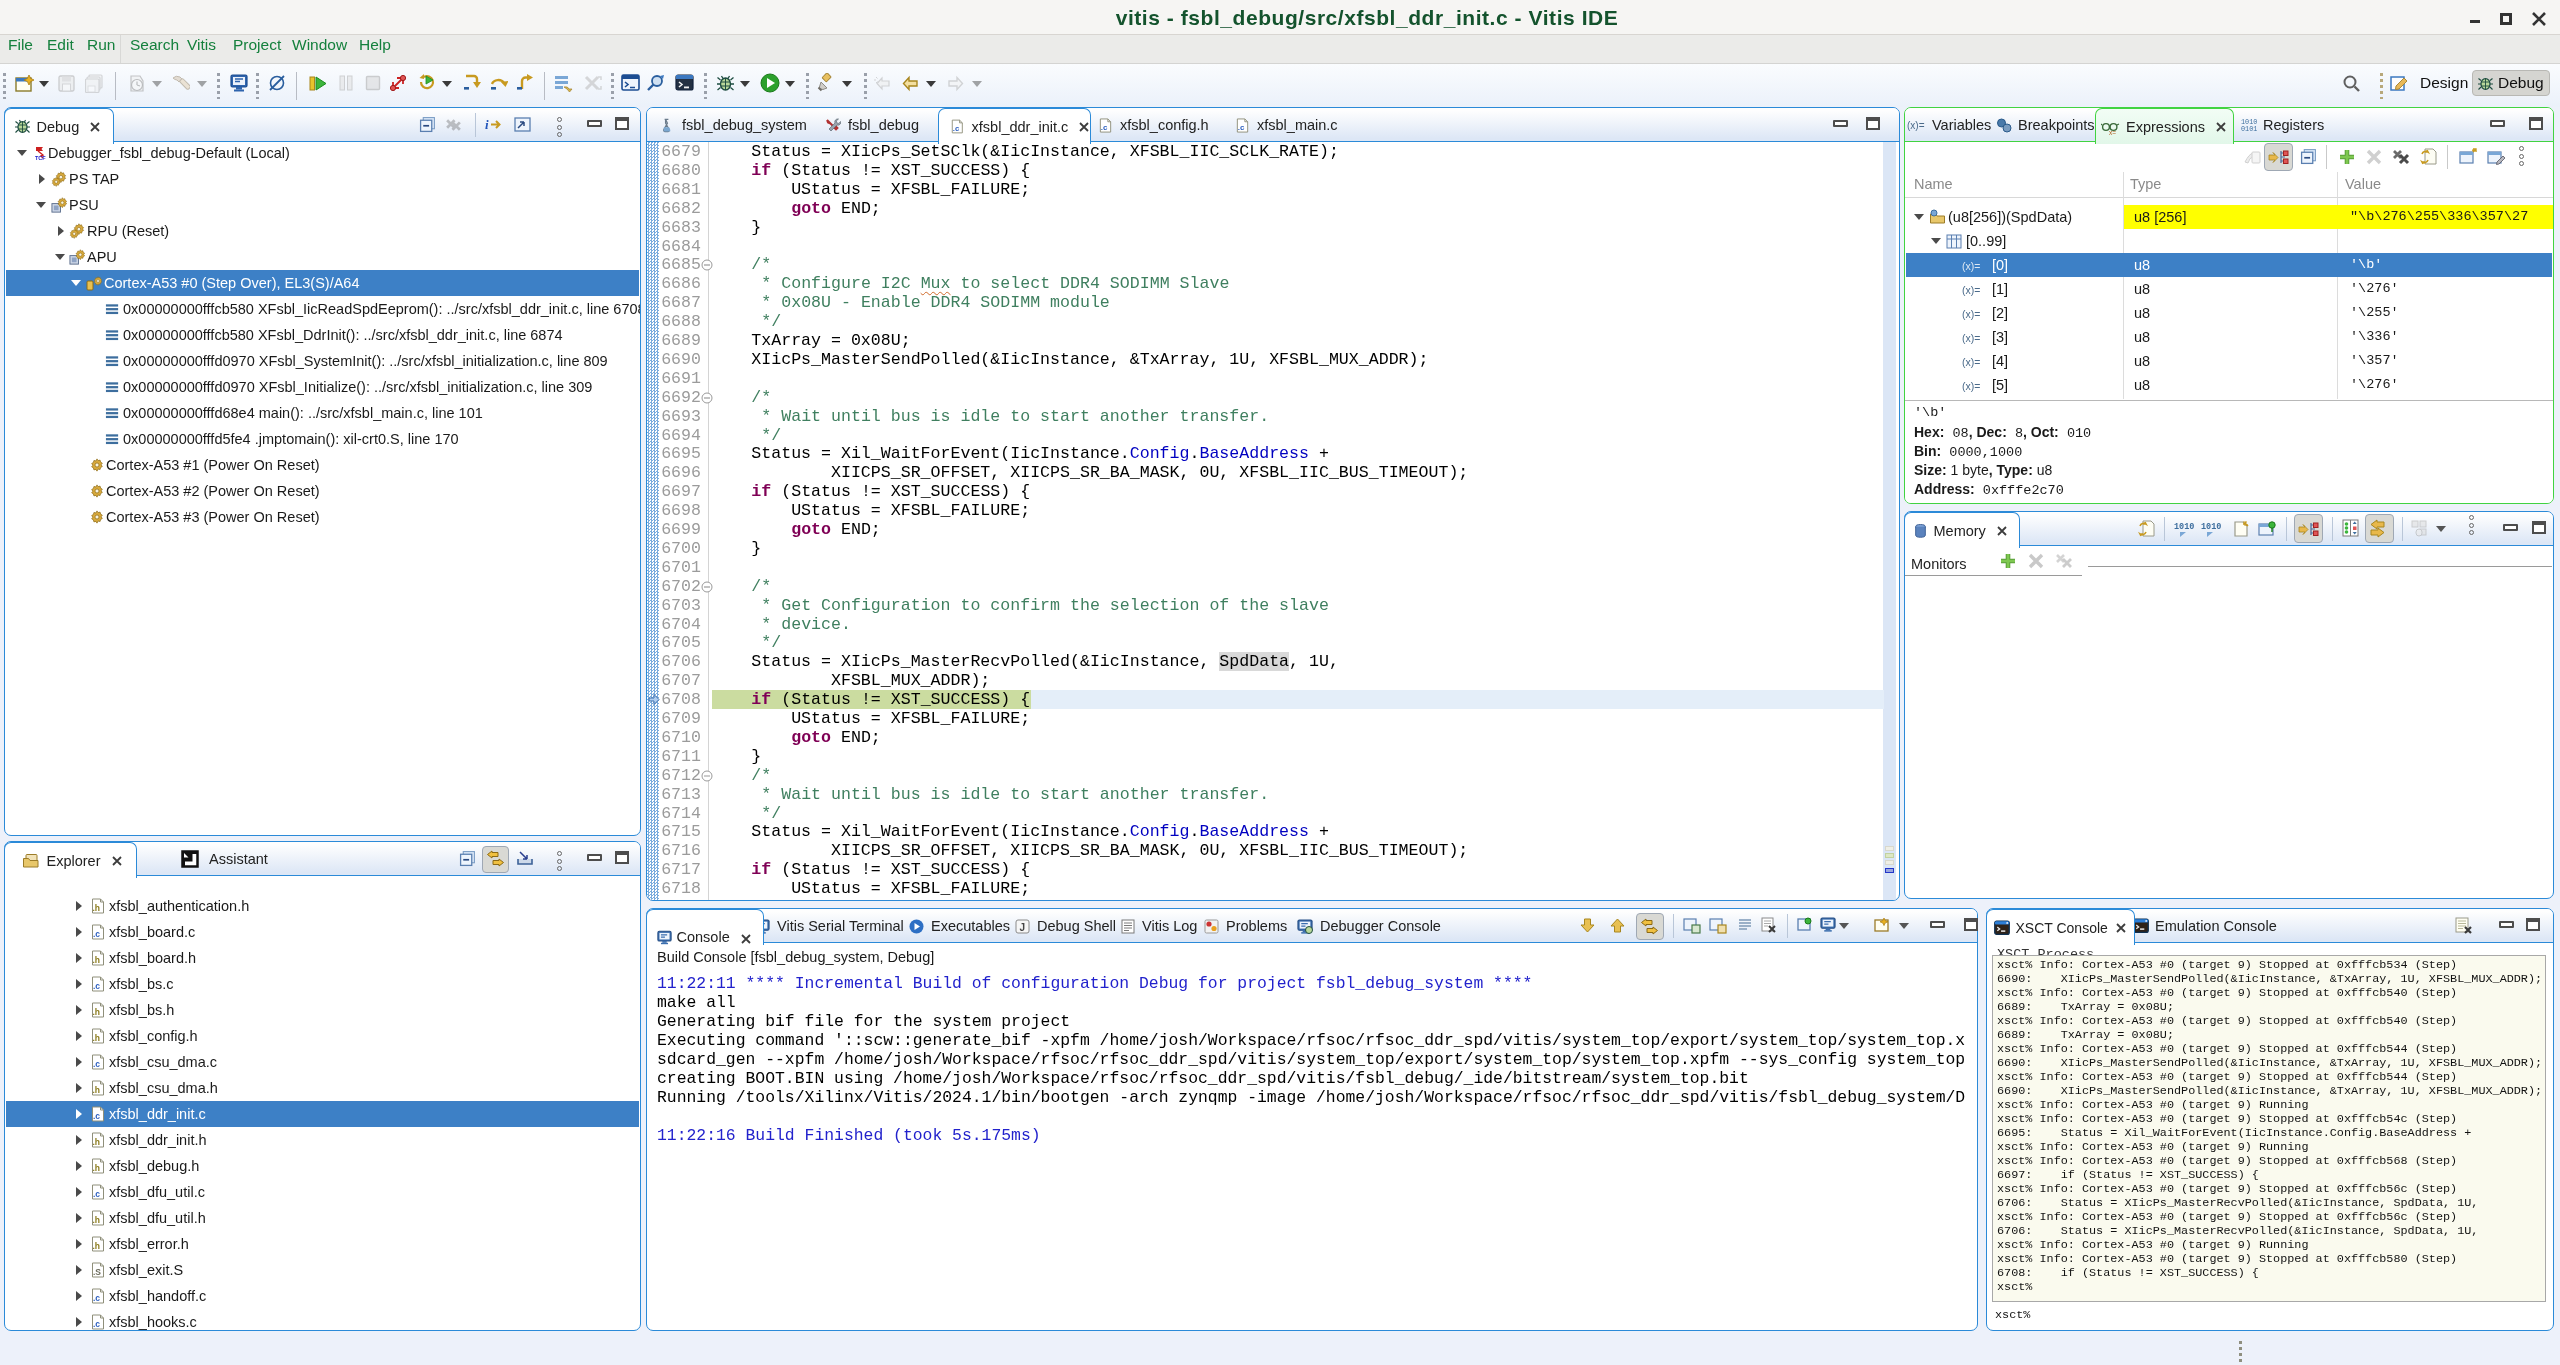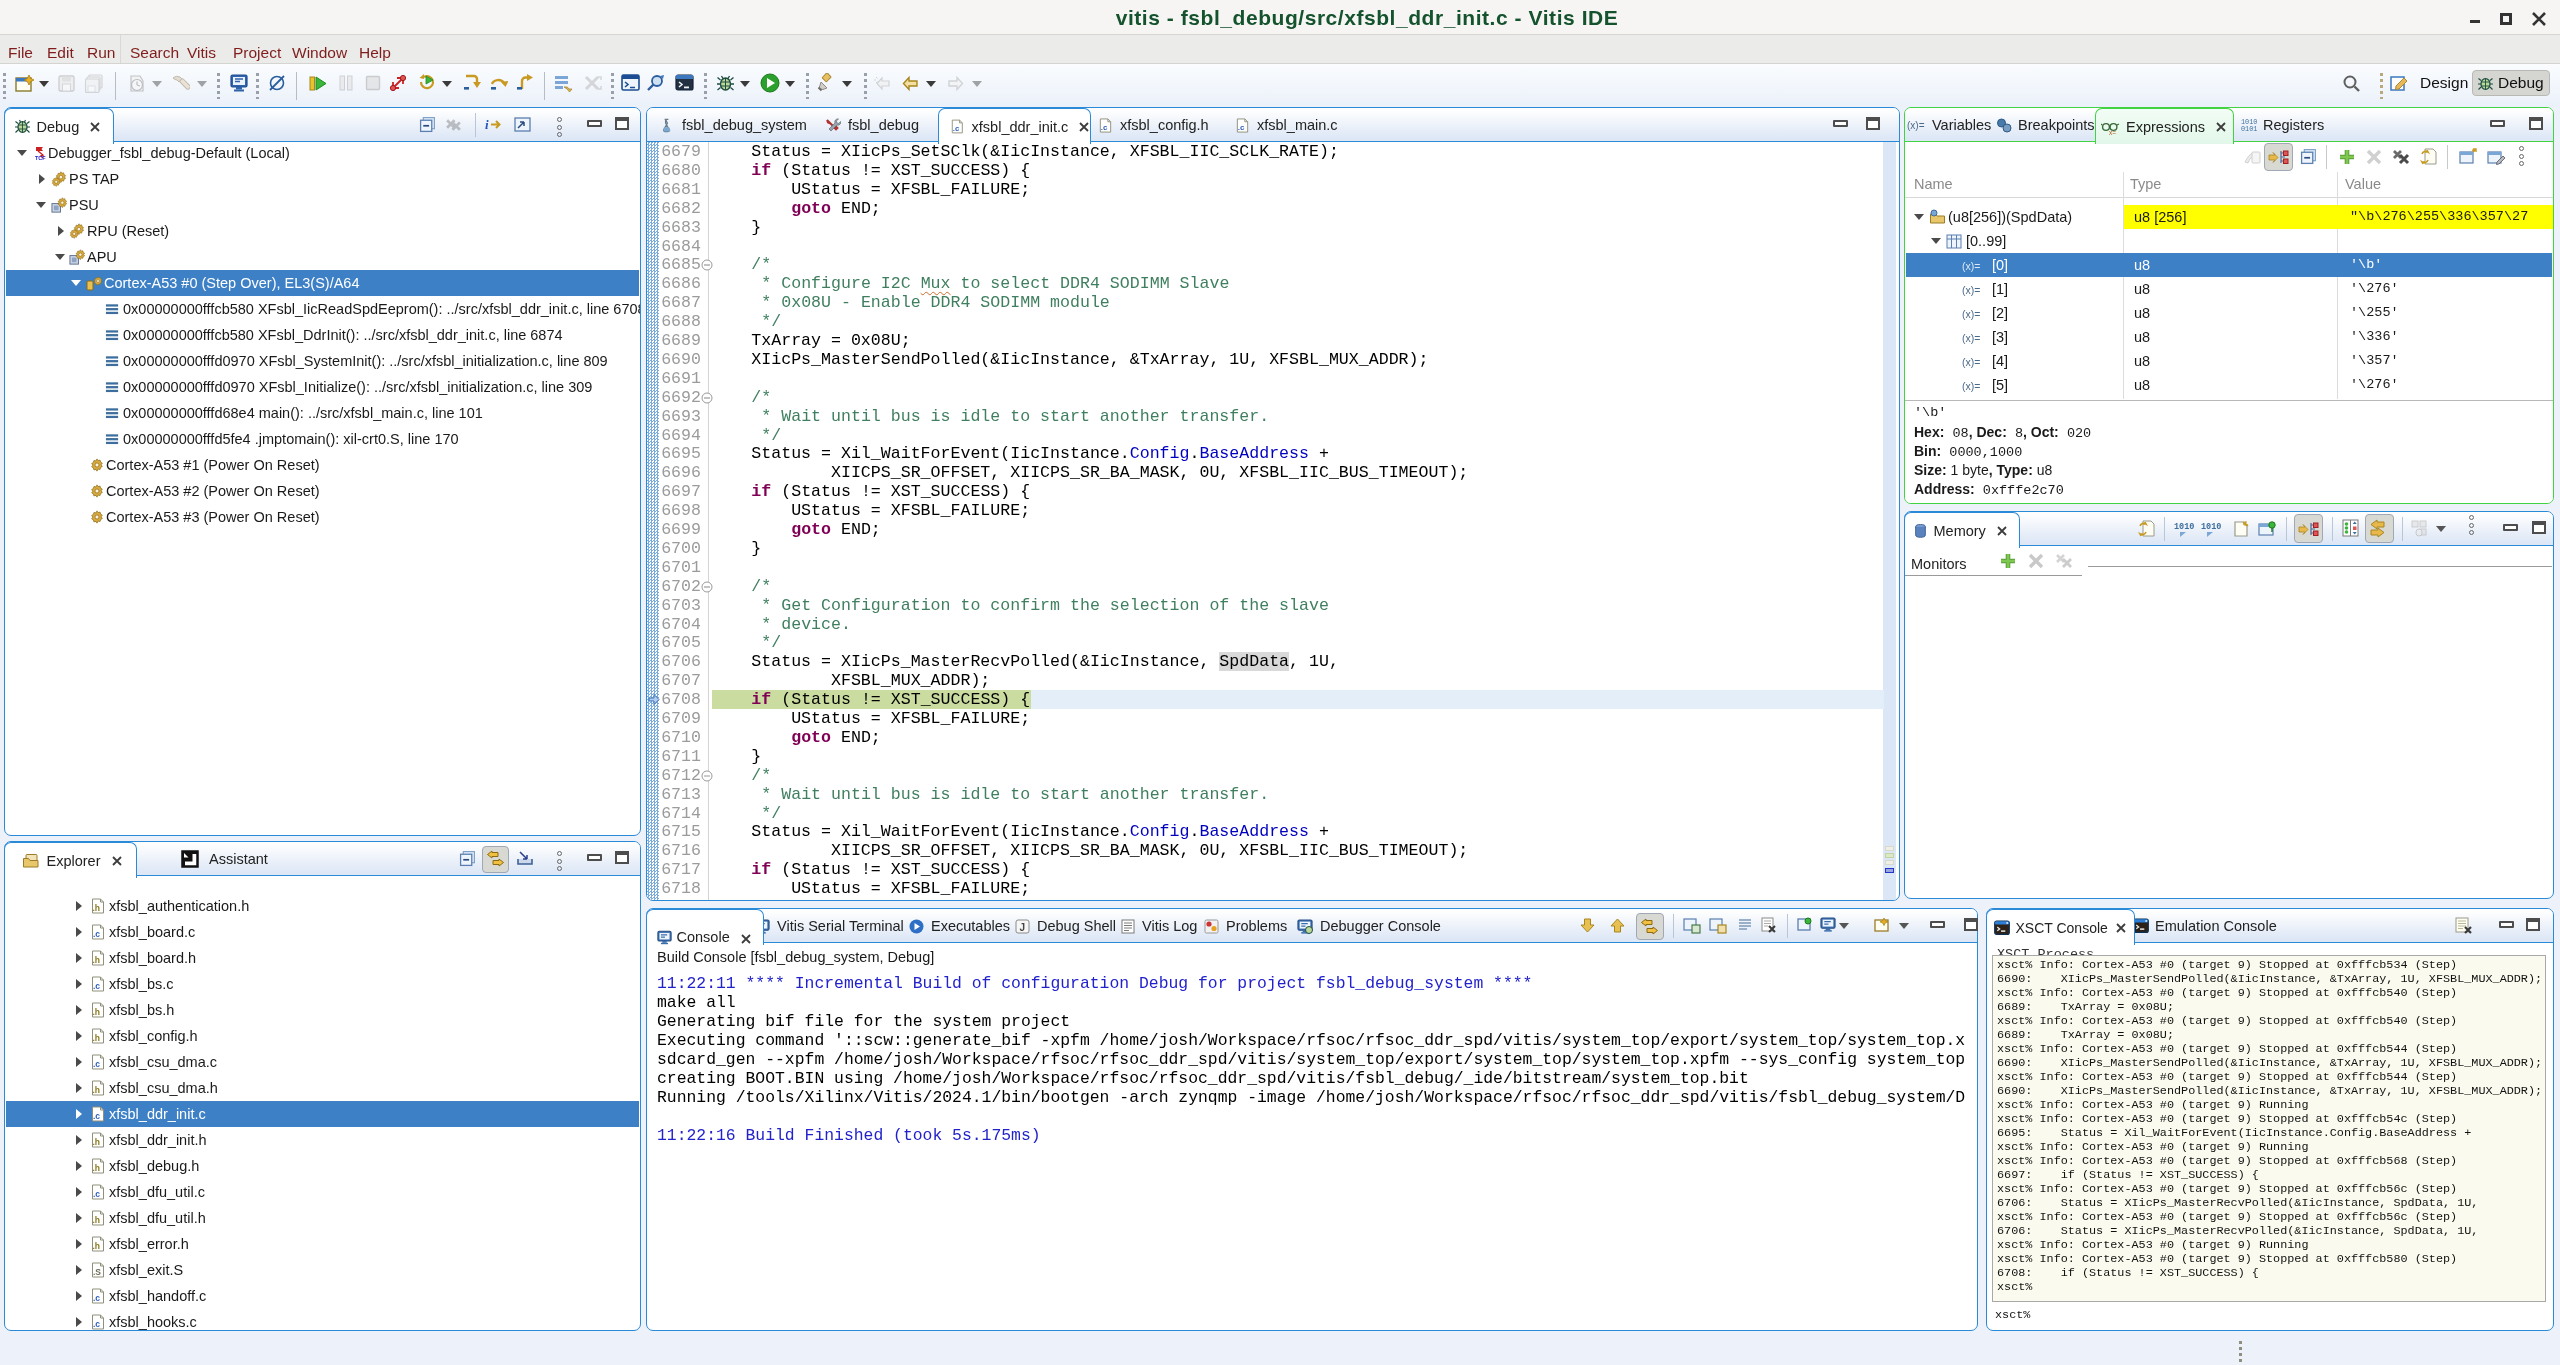--- a/index.html
+++ b/index.html
@@ -3,21 +3,21 @@
 <meta charset="utf-8">
 <style>
   * { margin:0; padding:0; box-sizing:border-box; }
   html,body { width:2560px; height:1365px; overflow:hidden; }
   body { font-family:"Liberation Sans", sans-serif; background:#edf1fa; position:relative; color:#1a1a1a; }
   .abs { position:absolute; }
   
   #titlebar { position:absolute; left:0; top:0; width:2560px; height:35px; background:#f6f5f3; border-bottom:1px solid #d8d5d1; }
   #titlebar .title { position:absolute; left:1067px; top:6px; width:600px; text-align:center; font-size:21px; font-weight:bold; color:#14532d; letter-spacing:0.55px; }
   #menubar { position:absolute; left:0; top:35px; width:2560px; height:29px; background:#ebebe9; border-bottom:1px solid #d4d4d2; }
-  .menuitem { position:absolute; top:1px; font-size:15.5px; color:#7f1d1d;margin-top:8px; }
+  .menuitem { position:absolute; top:1px; font-size:15.5px; color:#15803d; }
   #toolbar { position:absolute; left:0; top:64px; width:2560px; height:43px; background:linear-gradient(#fafcfe,#ebf1fa); }
   
   .panel { position:absolute; background:#fff; border:1.5px solid #2b8ad8; border-radius:7px; }
   .panel.green { border-color:#41d341; }
   .tabrow { position:absolute; left:0; top:0; right:0; height:34px; background:linear-gradient(#fefefe 8%, #dde7f6 92%); border-bottom:1px solid #2b8ad8; border-radius:6px 6px 0 0; }
   .green .tabrow { border-bottom-color:#41d341; }
   .tab { position:absolute; top:0; height:34px; display:flex; align-items:center; font-size:14.5px; color:#222; white-space:nowrap; }
   .tab.sel { background:#fff; border:1.5px solid #2b8ad8; border-bottom:none; border-radius:7px 7px 0 0; height:36px; z-index:3; }
   .green .tab.sel { border-color:#41d341; }
   .tclose { margin-left:10px; }
@@ -1014,21 +1014,21 @@
         <svg class="ticon" style="left:56px;top:6px" width="26" height="14">
           <text x="0" y="11" font-size="10.5" fill="#4a6a8a" font-family="Liberation Sans">(x)=</text>
         </svg>
         <span class="tlabel" style="left:86px">[5]</span>
         <span class="tlabel" style="left:228px">u8</span>
         <span class="tlabel mono" style="left:444px;font-size:13.5px">'\276'</span>
       </div>
   </div>
   <div class="abs" style="left:0;right:0;bottom:0;height:103px;border-top:1px solid #b8b8b8;background:#fff;border-radius:0 0 6px 6px">
     <div class="abs mono" style="left:9px;top:4px;font-size:13.5px">'\b'</div>
-    <div class="abs" style="left:9px;top:23px;font-size:14px"><b>Hex:</b><span class="mono" style="font-size:13.5px"> 08</span><b>, Dec:</b><span class="mono" style="font-size:13.5px"> 8</span><b>, Oct:</b><span class="mono" style="font-size:13.5px"> 020</span></div>
+    <div class="abs" style="left:9px;top:23px;font-size:14px"><b>Hex:</b><span class="mono" style="font-size:13.5px"> 08</span><b>, Dec:</b><span class="mono" style="font-size:13.5px"> 8</span><b>, Oct:</b><span class="mono" style="font-size:13.5px"> 010</span></div>
     <div class="abs" style="left:9px;top:42px;font-size:14px"><b>Bin:</b><span class="mono" style="font-size:13.5px"> 0000,1000</span></div>
     <div class="abs" style="left:9px;top:61px;font-size:14px"><b>Size:</b> 1 byte<b>, Type:</b> u8</div>
     <div class="abs" style="left:9px;top:80px;font-size:14px"><b>Address:</b><span class="mono" style="font-size:13.5px"> 0xfffe2c70</span></div>
   </div>
 </div>
 <div class="panel" id="p-mem" style="left:1904px;top:511px;width:650px;height:388px;">
   <div class="tabrow">
     <div class="tab sel" style="left:-1.5px;padding:0 11px 0 9px;"><svg width="13" height="16" style="margin-right:7px">
           <use href="#i-mem"></use>
         </svg>Memory<svg class="tclose" width="12" height="12">

